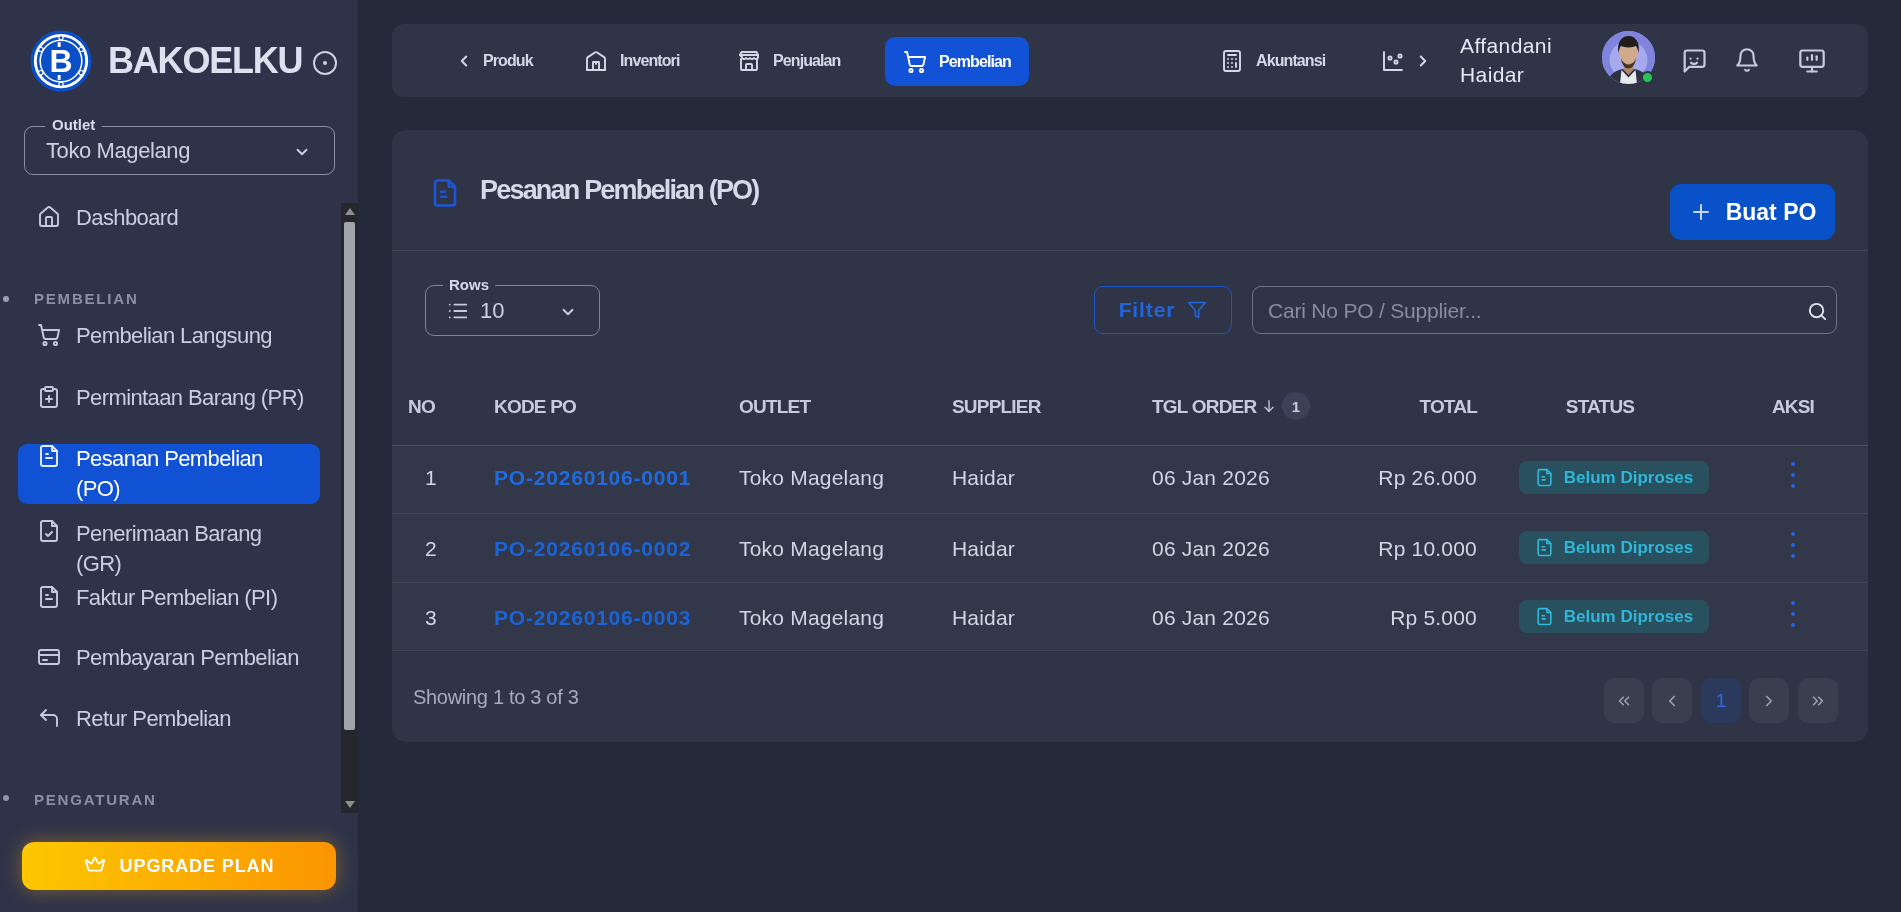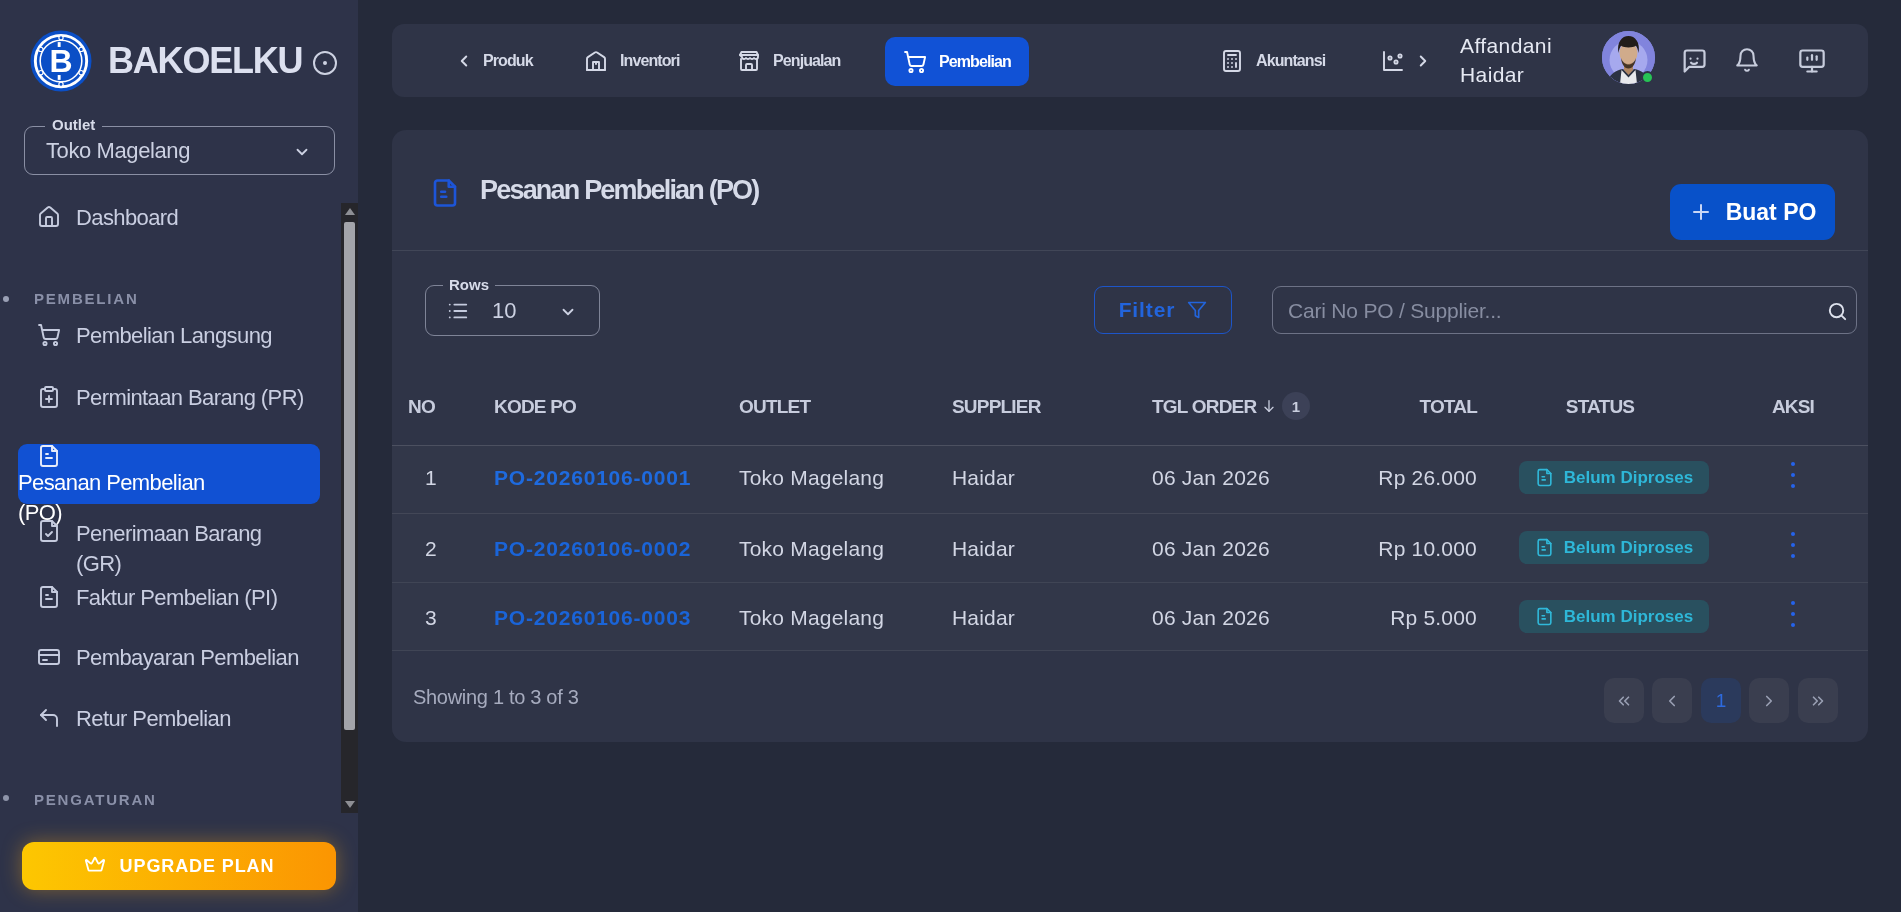--- a/index.html
+++ b/index.html
@@ -17,21 +17,21 @@
 
   .outlet-box { position:absolute; left:24px; top:126px; width:311px; height:49px; border:1px solid rgba(170,175,195,0.75); border-radius:9px; }
   .outlet-label { position:absolute; left:20px; top:-11px; background:#2e3349; padding:0 7px; font-size:15px; font-weight:bold; color:#d7dbe9; }
   .outlet-value { position:absolute; left:21px; top:11px; font-size:22px; letter-spacing:-0.4px; color:#ccd1e2; }
   .outlet-chev { position:absolute; right:23px; top:16px; }
 
   .nav-item { position:absolute; left:18px; width:302px; display:flex; align-items:flex-start; color:#c9cee1; font-size:22px; letter-spacing:-0.6px; }
   .nav-item .nico { width:24px; height:24px; margin-left:19px; margin-right:15px; flex:none; color:#c5cbde; }
   .sect { position:absolute; left:34px; color:#8a90a8; font-size:15px; font-weight:bold; letter-spacing:1.8px; }
   .bullet { position:absolute; left:3px; width:6px; height:6px; border-radius:50%; background:#9aa0b5; }
-  .nav-active { background:#1151d3; border-radius:9px; color:#fff;flex-direction:column; }
+  .nav-active { background:#1151d3; border-radius:9px; color:#fff; }
   .nav-active .nico { color:#e8edfa; }
   .two-line { line-height:30px; }
 
   .upgrade { position:absolute; left:22px; top:842px; width:314px; height:48px; border-radius:12px;
     background:linear-gradient(90deg,#fdc701 0%,#fb9502 100%); box-shadow:0 0 20px rgba(248,167,20,0.40);
     display:flex; align-items:center; justify-content:center; color:#fff; font-size:18px; font-weight:bold; letter-spacing:0.9px; }
   .upgrade svg { margin-right:14px; }
 
   
   .sb-track { position:absolute; left:341px; top:203px; width:17px; height:610px; background:#26262b; }
@@ -54,28 +54,28 @@
   .card { position:absolute; left:392px; top:130px; width:1476px; height:612px; background:#2f3447; border-radius:14px; }
   .card-title { position:absolute; left:88px; top:45px; font-size:27px; font-weight:bold; letter-spacing:-1.8px; color:#d6dae8; }
   .title-ico { position:absolute; left:38px; top:46px; color:#1d55d8; }
   .btn-buat { position:absolute; left:1278px; top:34px; width:165px; height:56px; background:#0851c9; border-radius:11px;
     display:flex; align-items:center; justify-content:center; color:#fff; font-size:23px; font-weight:bold;margin-top:20px; }
   .btn-buat svg { margin-right:13px; }
   .hdr-divider { position:absolute; left:0; top:120px; width:1476px; height:1px; background:rgba(255,255,255,0.09); }
 
   .rows-box { position:absolute; left:33px; top:155px; width:175px; height:51px; border:1px solid rgba(170,175,195,0.65); border-radius:9px; }
   .rows-label { position:absolute; left:17px; top:-10px; background:#2f3447; padding:0 6px; font-size:15px; font-weight:bold; color:#d7dbe9; }
-  .rows-val { position:absolute; left:54px; top:12px; font-size:22px; color:#ccd1e2;margin-left:12px; }
+  .rows-val { position:absolute; left:54px; top:12px; font-size:22px; color:#ccd1e2; }
   .rows-ico { position:absolute; left:21px; top:14px; color:#c5cbde; }
   .rows-chev { position:absolute; right:22px; top:17px; }
 
   .btn-filter { position:absolute; left:702px; top:156px; width:138px; height:48px; border:1px solid #1d55c9; border-radius:9px;
     display:flex; align-items:center; justify-content:center; color:#2264dc; font-size:21px; font-weight:bold; letter-spacing:0.9px; }
   .btn-filter svg { margin-left:12px; }
-  .search-box { position:absolute; left:880px; top:156px; width:585px; height:48px; border:1px solid rgba(160,165,185,0.55); border-radius:9px; }
+  .search-box { position:absolute; left:860px; top:156px; width:585px; height:48px; border:1px solid rgba(160,165,185,0.55); border-radius:9px; }
   .search-ph { position:absolute; left:15px; top:12px; font-size:21px; letter-spacing:-0.2px; color:#878da1; }
   .search-ico { position:absolute; right:7px; top:13px; color:#dde1ec; }
 
   .th { position:absolute; font-size:19px; font-weight:bold; letter-spacing:-0.8px; color:#c7ccdd; top:266px; }
   .row { position:absolute; left:0; width:1476px; height:69px; background:rgba(255,255,255,0.015); border-top:1px solid rgba(255,255,255,0.07); }
   .cell { position:absolute; font-size:21px; letter-spacing:0.2px; color:#d2d6e4; }
   .link { letter-spacing:0.8px !important; }
   .link { font-weight:bold; }
   .badge { position:absolute; left:1127px; width:190px; height:33px; background:#29505f; border-radius:8px;
     display:flex; align-items:center; justify-content:center; color:#2eb7d8; font-size:17px; font-weight:bold; letter-spacing:0; }

